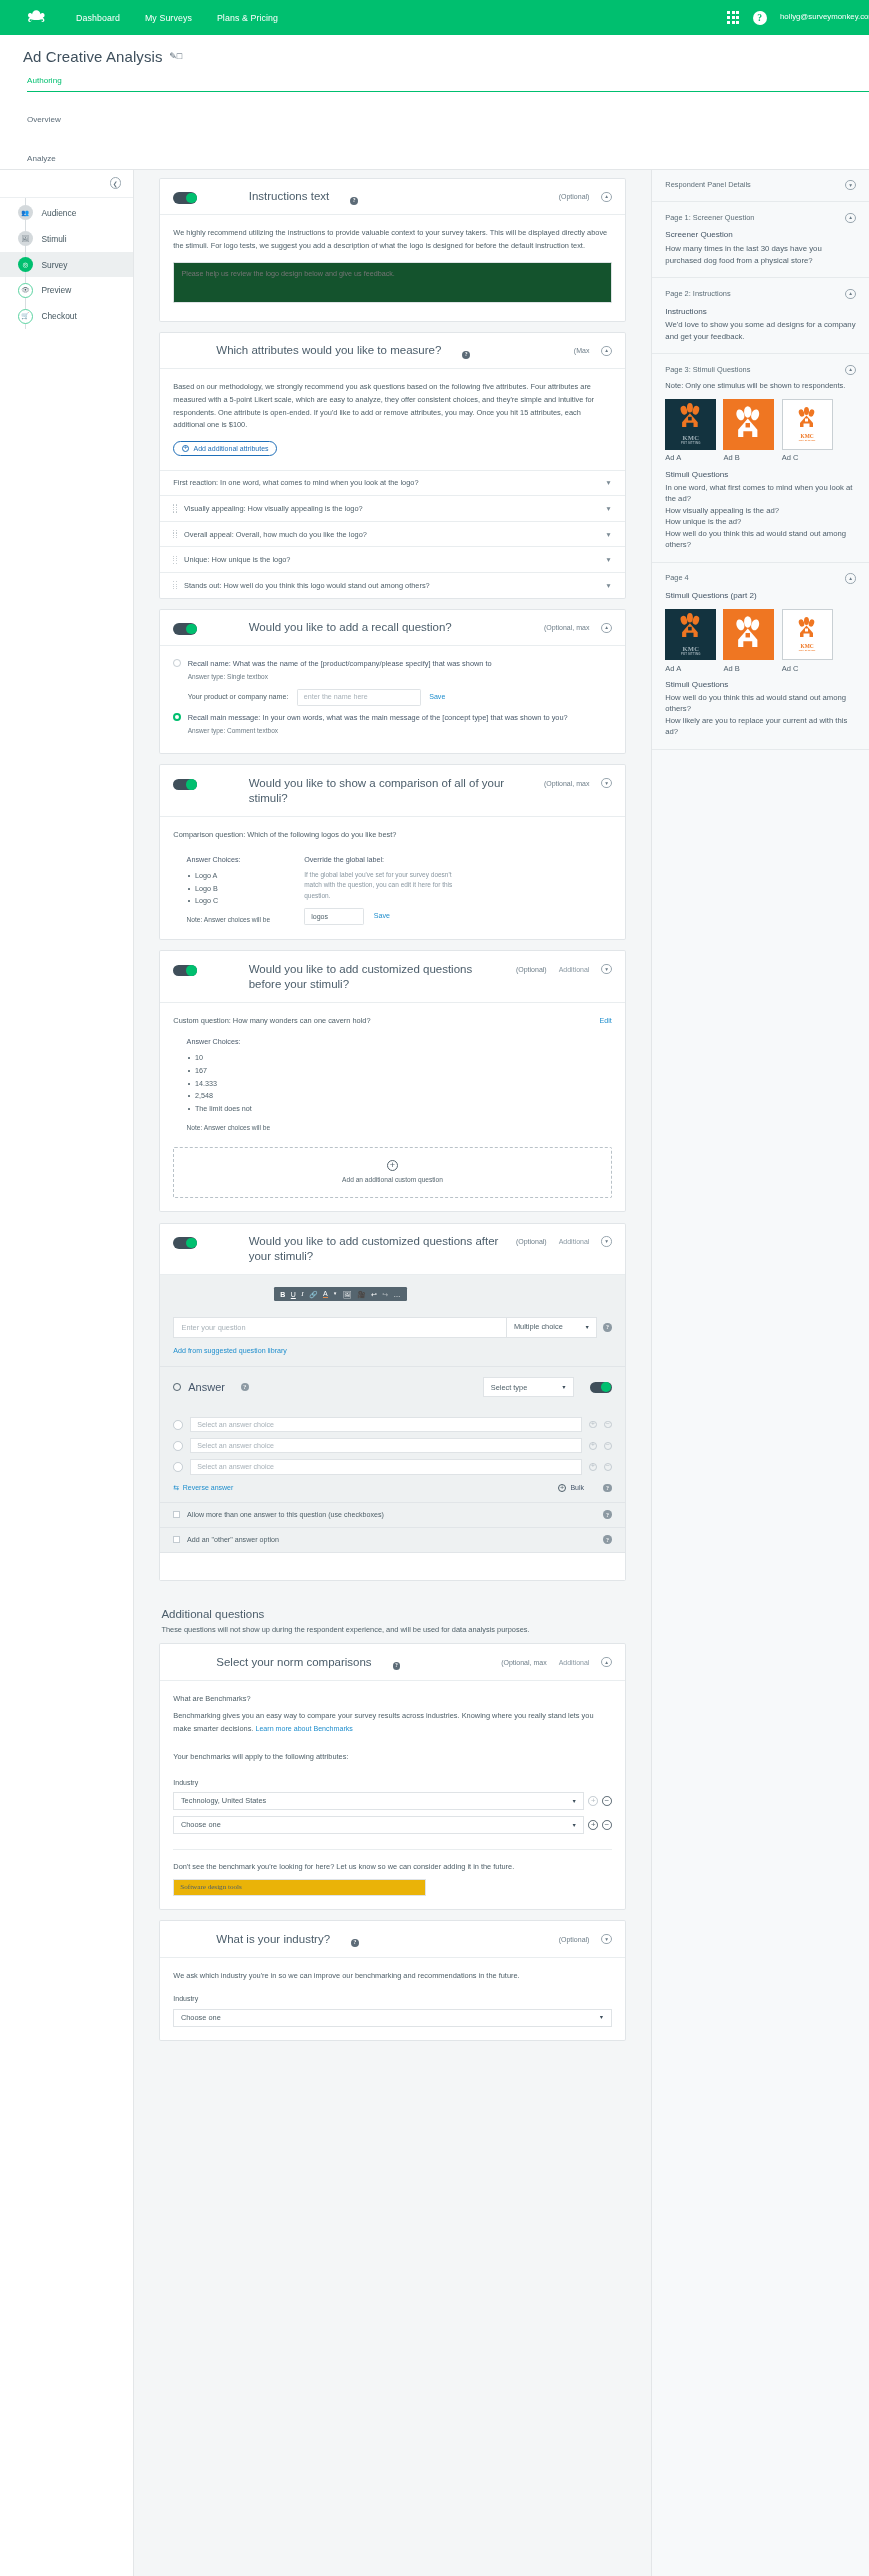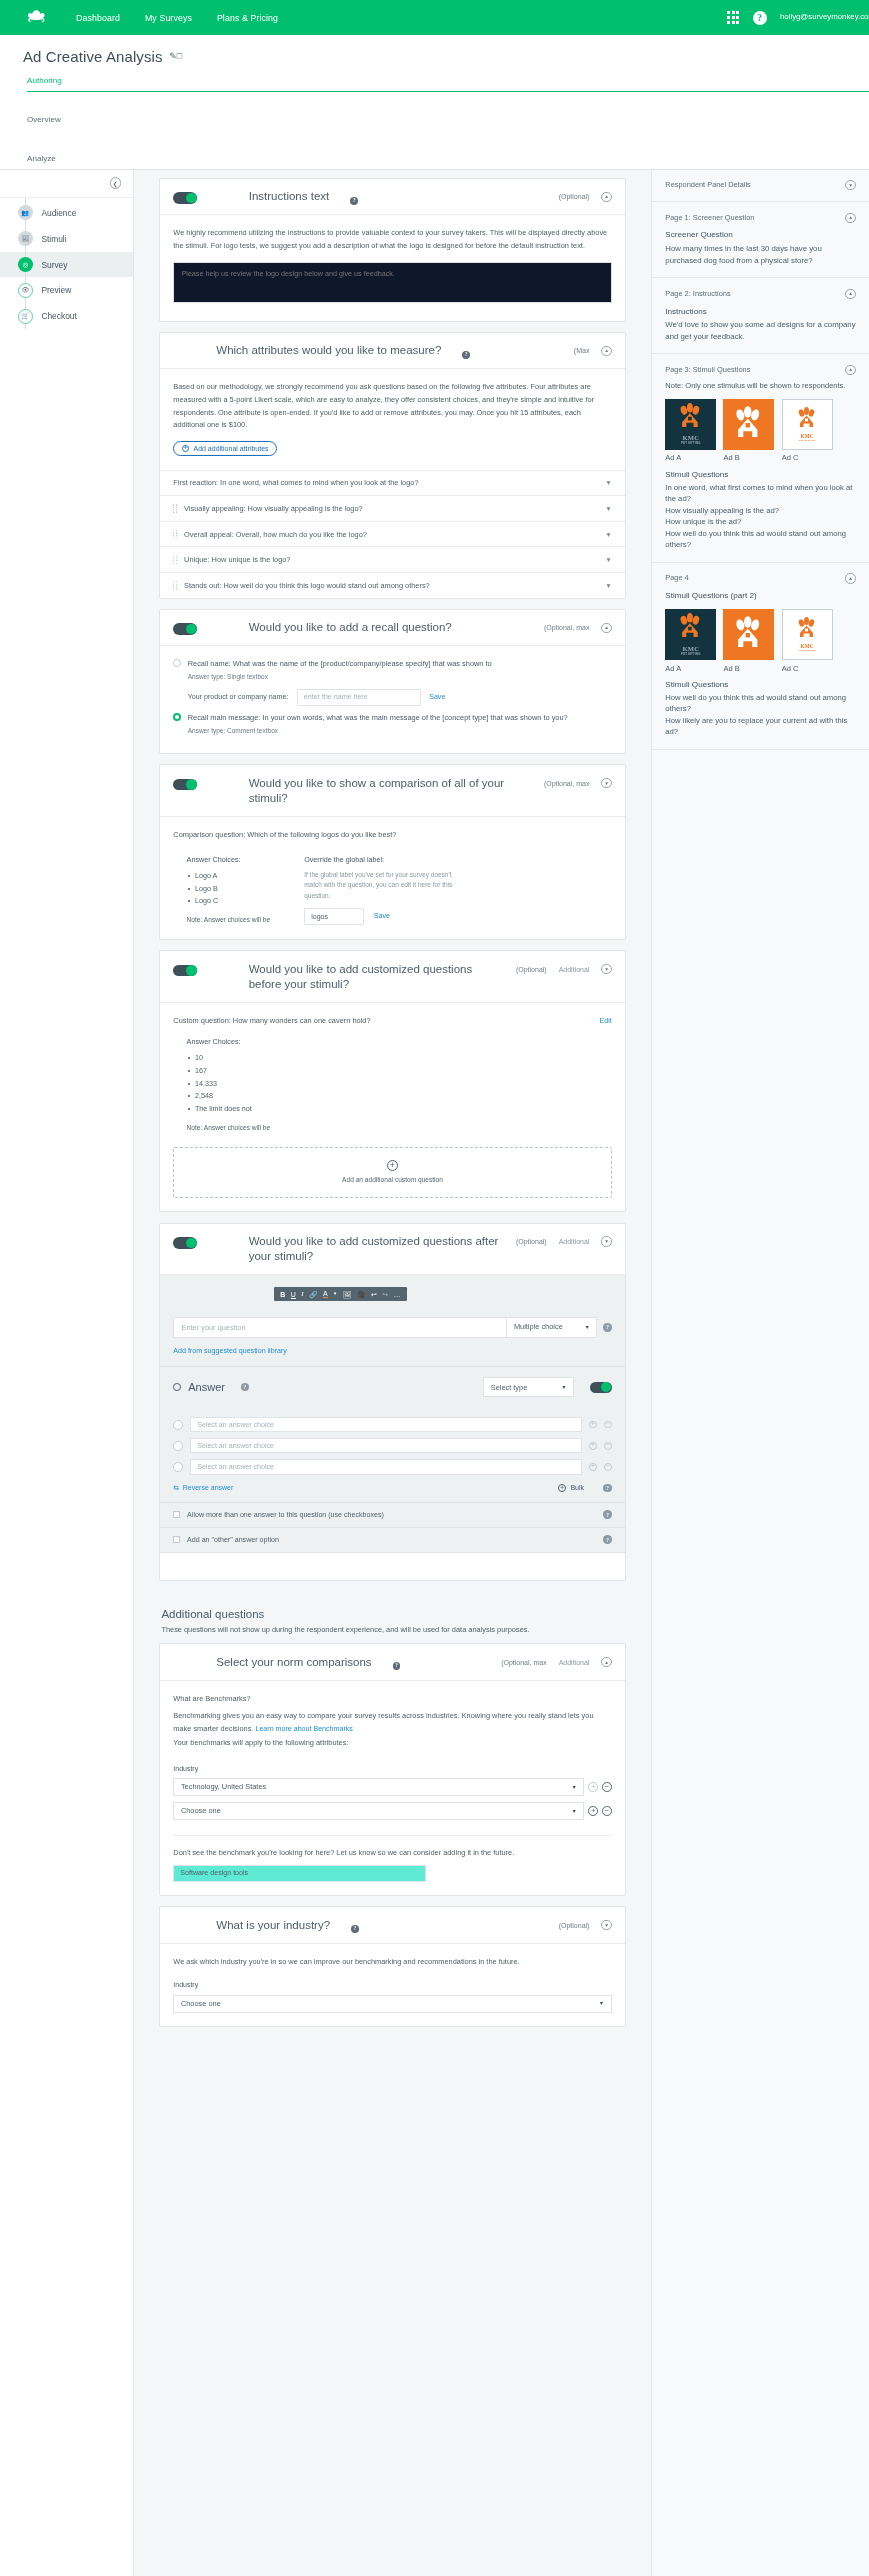--- a/index.html
+++ b/index.html
@@ -126,21 +126,21 @@
   .head-meta.light { color: #8a98a2; }
   .chev {
     width: 10.3px; height: 10.3px; border-radius: 50%; border: 0.6px solid #9aa7b0;
     color: #6b7b87; font-size: 4.8px; display: flex; align-items: center;
     justify-content: center; cursor: pointer; flex: 0 0 auto;
   }
   .card-body { padding: 12px 13.3px 13.3px 13.3px; font-size: 7.4px; line-height: 1.72; color: #4f6069; }
   .card-body.gray { background: #eef1f2; }
   .para { margin-bottom: 9px; }
   .ta {
-    width: 100%; border: 0.6px solid #dfe3e6; background: #0f172a; border-radius: 1.2px;
+    width: 100%; border: 0.6px solid #dfe3e6; background: #14532d; border-radius: 1.2px;
     padding: 6px 7.2px; font-size: 7.2px; color: #a7b1b8; min-height: 24px;
     font-family: "Liberation Sans", sans-serif; resize: none;
   }
   .pill-btn {
     display: inline-flex; align-items: center; gap: 4.2px; border: 0.6px solid #1f6fb8;
     color: #1f6fb8; background: #fff; border-radius: 8.4px; padding: 3px 7.8px;
     font-size: 7px; cursor: pointer; font-family: "Liberation Sans", sans-serif;
   }
   .plus-circ {
     width: 7.2px; height: 7.2px; border-radius: 50%; border: 0.6px solid currentColor;
@@ -268,23 +268,23 @@
   
   .section-head { padding: 17px 2.4px 9.7px 2.4px; }
   .section-head h2 { font-size: 11.5px; font-weight: 400; color: #4b5d6a; margin-bottom: 4.8px; }
   .section-head p { font-size: 7.4px; color: #4f6069; }
 
   .field-label { font-size: 7px; color: #4f6069; margin-bottom: 3.6px; }
   .sel-row { display: flex; align-items: center; gap: 4px; margin-bottom: 6px; }
   .sel-full { flex: 1 1 auto; height: 18px; }
   .pm.lg { width: 9.7px; height: 9.7px; font-size: 7.8px; }
   .wide-tf {
-    width: 253px; border: 0.6px solid #dfe3e6; background: #5eead4; height: 17px;
+    width: 253px; border: 0.6px solid #dfe3e6; background: #eab308; height: 17px;
     padding: 0 6px; font-size: 7.1px; color: #4f6069;
-    font-family: Liberation Sans, sans-serif;
+    font-family: Liberation Serif, serif;
   }
 
   
   .rightpanel {
     width: 218px; flex: 0 0 218px; background: #f7f9fa; border-left: 0.6px solid #e3e6e8;
     min-height: 2426px;
   }
   .rp-block { border-bottom: 0.6px solid #e6eaec; padding: 10.3px 13.3px 11px 13.3px; }
   .rp-head { display: flex; align-items: flex-start; }
   .rp-label { font-size: 7.4px; color: #5d6e78; }
@@ -695,21 +695,21 @@
           <span class="qmark">?</span>
         </div>
         <div class="head-right">
           <span class="head-meta">(Optional, max</span>
           <span class="head-meta light">Additional</span>
           <span class="chev">▲</span>
         </div>
       </div>
       <div class="card-body">
         <div style="margin-bottom:4.8px">What are Benchmarks?</div>
-        <div style="margin-bottom:1px">
+        <div style="margin-bottom:15px">
           <span>Benchmarking gives you an easy way to compare your survey results across industries. Knowing where you really stand lets you make smarter decisions.</span>
           <a class="link">Learn more about Benchmarks</a>
         </div>
         <div style="margin-bottom:13.3px">Your benchmarks will apply to the following attributes:</div>
 
         <div class="field-label">Industry</div>
         <div class="sel-row">
           <div class="sel sel-full">
             <span>Technology, United States</span>
             <span class="ca">▼</span>

